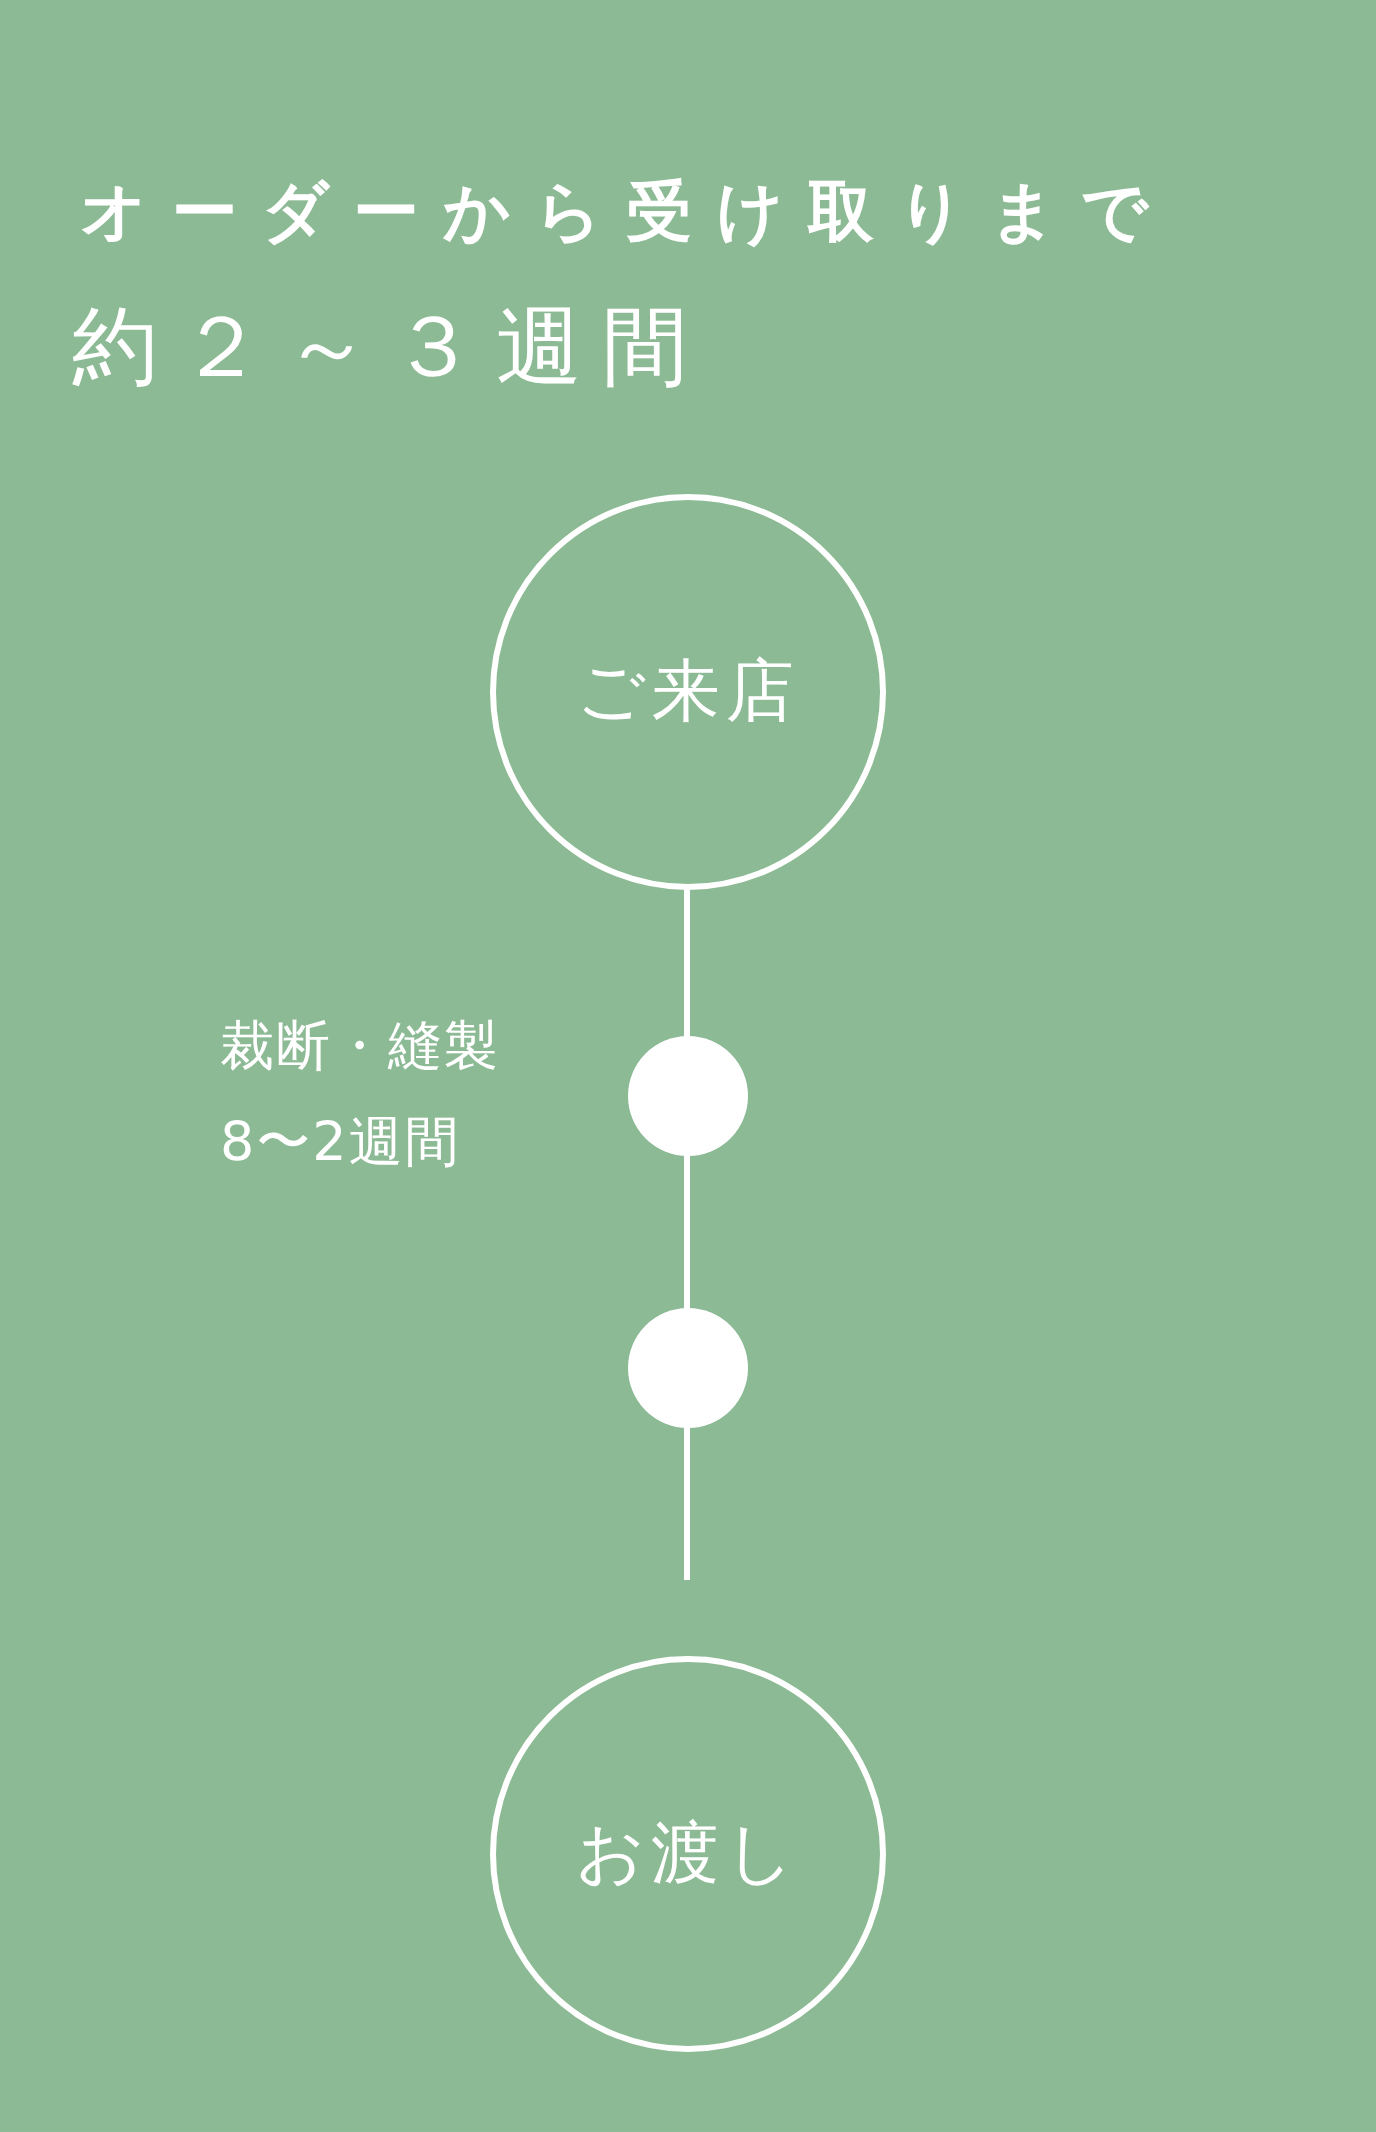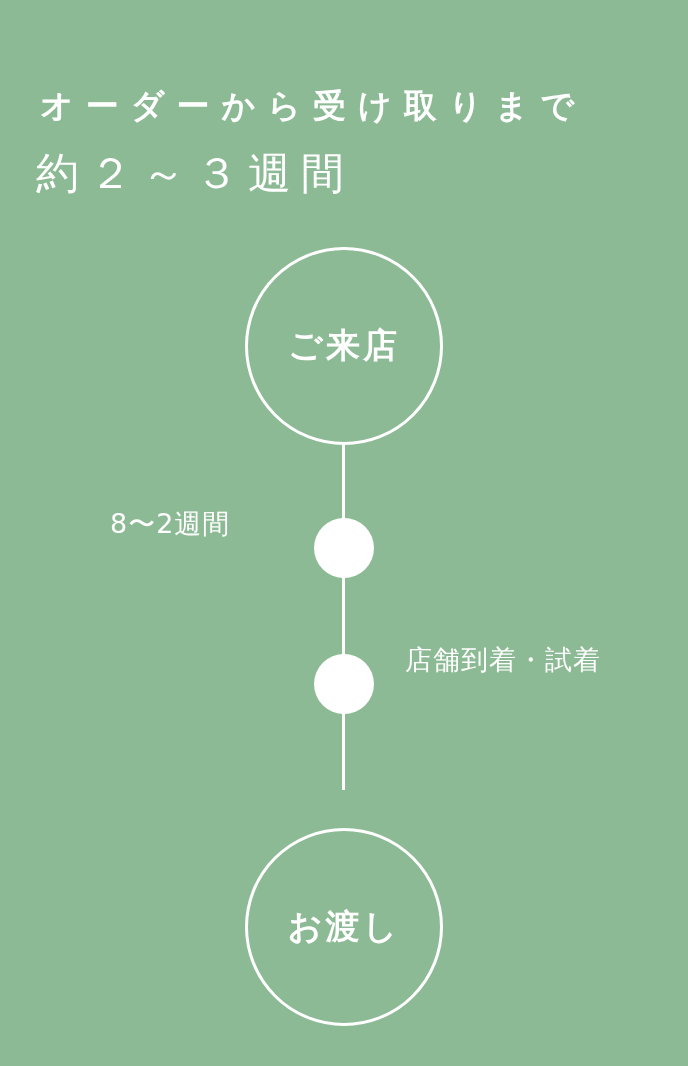--- a/index.html
+++ b/index.html
@@ -3,21 +3,21 @@
 <meta charset="utf-8">
 <style>
   html, body { margin:0; padding:0; }
   body { width:688px; height:1066px; background:#8cba94; position:relative; overflow:hidden;
          font-family:"DejaVu Sans","Liberation Sans",sans-serif; color:#ffffff; }
   .subtitle { position:absolute; left:40px; top:84px; font-size:33px; letter-spacing:12px; white-space:nowrap; font-weight:bold; }
   .title { position:absolute; left:36px; top:145px; font-size:43px; font-weight:normal; letter-spacing:10px; white-space:nowrap; }
   .line { position:absolute; left:342px; top:440px; width:3px; height:350px; background:#ffffff; }
   .big-circle { position:absolute; width:192px; height:192px; border:3px solid #ffffff; border-radius:50%;
                 display:flex; align-items:center; justify-content:center; box-sizing:content-box; background:#8cba94; }
-  .big-circle span { font-size:34px; font-weight:bold; letter-spacing:3px; }
+  .big-circle span { font-size:34px; font-weight:normal; letter-spacing:3px; }
   .c1 { left:245px; top:247px; }
   .c2 { left:245px; top:828px; }
   .dot { position:absolute; width:60px; height:60px; border-radius:50%; background:#ffffff; }
   .d1 { left:314px; top:518px; }
   .d2 { left:314px; top:654px; }
   .label { position:absolute; font-size:27px; line-height:48px; white-space:nowrap; letter-spacing:1px; }
   .l1 { left:110px; top:500px; }
   .l2 { left:405px; top:636px; }
 </style>
 </head>
@@ -27,23 +27,23 @@
 <div class="title">約２～３週間</div>
 
 <div class="line"></div>
 
 <div class="big-circle c1">
   <span>ご来店</span>
 </div>
 
 <div class="dot d1"></div>
 <div class="label l1">
+  <div>裁断・縫製</div>
   <div>8〜2週間</div>
 </div>
 
 <div class="dot d2"></div>
 <div class="label l2">
-  <div>店舗到着・試着</div>
 </div>
 
 <div class="big-circle c2">
   <span>お渡し</span>
 </div>
 
 </body></html>

